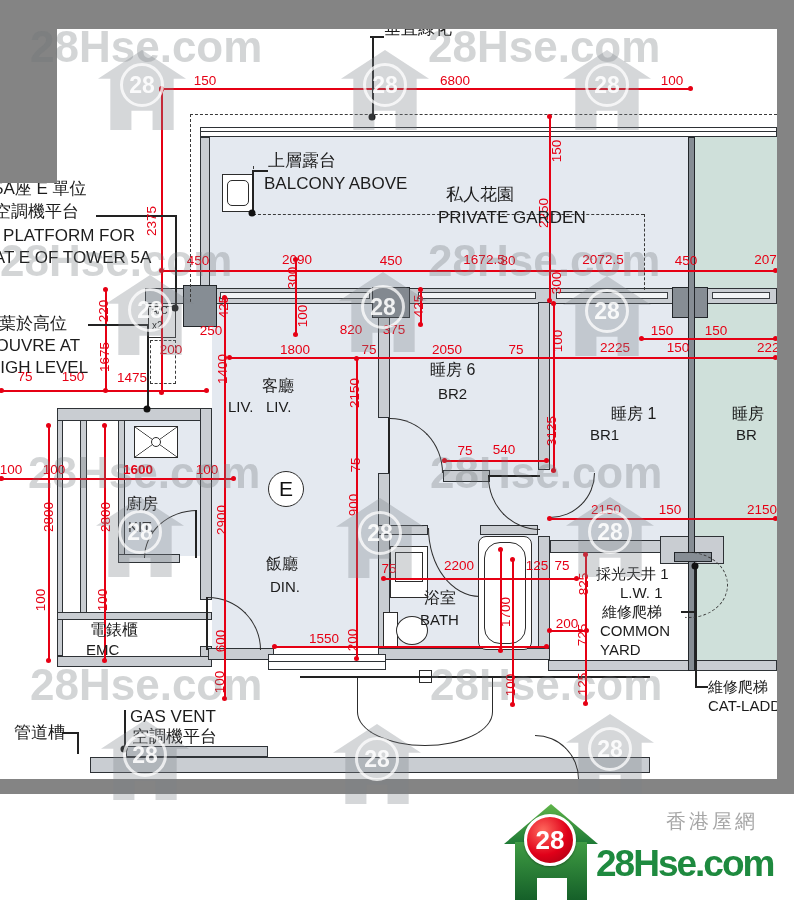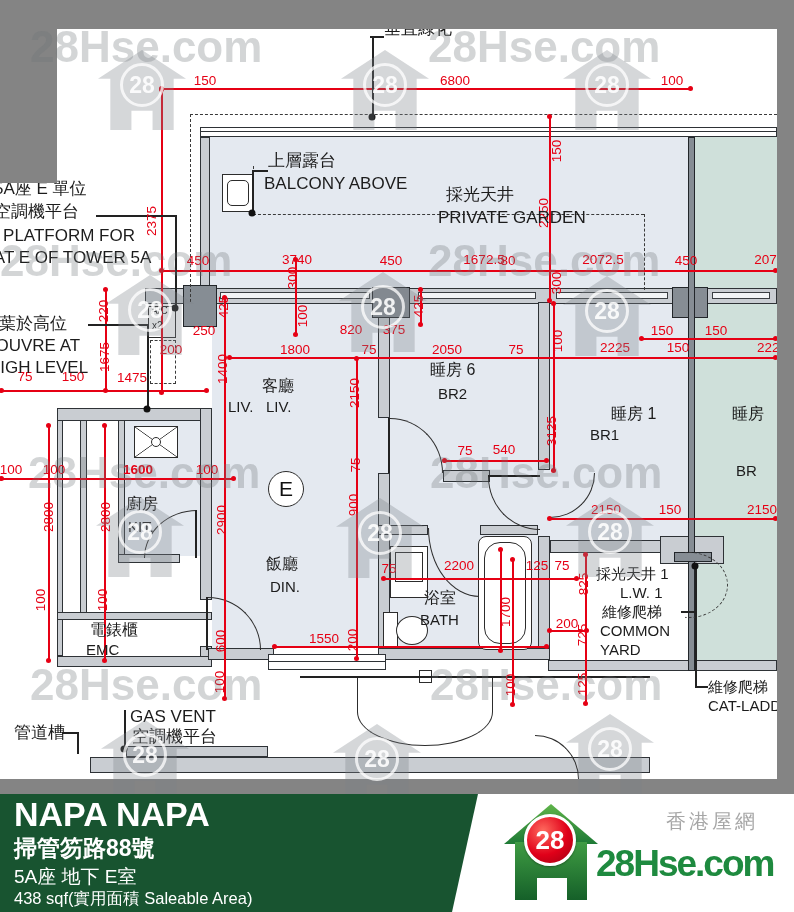--- a/index.html
+++ b/index.html
@@ -131,21 +131,21 @@
     <div class="fx" style="left:383px;top:612px;width:15px;height:36px;"></div>
     <div class="fx" style="left:396px;top:616px;width:32px;height:29px;border-radius:50%;"></div>
     <div class="fx" style="left:390px;top:546px;width:38px;height:52px;"></div>
     <div class="fxin" style="left:395px;top:552px;width:28px;height:30px;"></div>
     <div class="fx" style="left:268px;top:471px;width:36px;height:36px;border-radius:50%;display:flex;align-items:center;justify-content:center;font-size:21px;color:#111;">
       <span>E</span>
     </div>
   <div class="note" style="left: 384px; top: 20px; font-size: 17px;">垂直綠化</div>
       <div class="note" style="left: 268px; top: 152px; font-size: 17px;">上層露台</div>
       <div class="note" style="left: 264px; top: 175px; font-size: 17px;">BALCONY ABOVE</div>
-      <div class="note" style="left: 446px; top: 186px; font-size: 17px;">採光天井</div>
+      <div class="note" style="left: 446px; top: 186px; font-size: 17px;">私人花園</div>
       <div class="note" style="left: 438px; top: 209px; font-size: 17px;">PRIVATE GARDEN</div>
       <div class="note" style="left: -6px; top: 180px; font-size: 17px;">5A座 E 單位</div>
       <div class="note" style="left: -6px; top: 203px; font-size: 17px;">空調機平台</div>
       <div class="note" style="left: -30px; top: 227px; font-size: 17px;">A/C PLATFORM FOR</div>
       <div class="note" style="left: -26px; top: 249px; font-size: 17px;">FLAT E OF TOWER 5A</div>
       <div class="note" style="left: -18px; top: 315px; font-size: 17px;">百葉於高位</div>
       <div class="note" style="left: -14px; top: 337px; font-size: 17px;">LOUVRE AT</div>
       <div class="note" style="left: -12px; top: 359px; font-size: 17px;">HIGH LEVEL</div>
       <div class="note" style="left: 151px; top: 306px; font-size: 10px;">A/C</div>
       <div class="note" style="left: 152px; top: 321px; font-size: 10px;">x2</div>
@@ -154,55 +154,55 @@
       <div class="note" style="left: 266px; top: 399px; font-size: 15px;">LIV.</div>
       <div class="note" style="left: 266px; top: 556px; font-size: 16px;">飯廳</div>
       <div class="note" style="left: 270px; top: 579px; font-size: 15px;">DIN.</div>
       <div class="note" style="left: 126px; top: 496px; font-size: 16px;">廚房</div>
       <div class="note" style="left: 128px; top: 519px; font-size: 15px;">KIT.</div>
       <div class="note" style="left: 430px; top: 362px; font-size: 16px;">睡房 6</div>
       <div class="note" style="left: 438px; top: 386px; font-size: 15px;">BR2</div>
       <div class="note" style="left: 582px; top: 406px; font-size: 16px; padding-left: 29px;">睡房 1</div>
       <div class="note" style="left: 590px; top: 427px; font-size: 15px;">BR1</div>
       <div class="note" style="left: 732px; top: 406px; font-size: 16px; text-align: right;">睡房</div>
-      <div class="note" style="left: 736px; top: 427px; font-size: 15px; margin-top: 36px;">BR</div>
+      <div class="note" style="left: 736px; top: 427px; font-size: 15px;">BR</div>
       <div class="note" style="left: 424px; top: 590px; font-size: 16px;">浴室</div>
       <div class="note" style="left: 420px; top: 612px; font-size: 15px;">BATH</div>
       <div class="note" style="left: 90px; top: 622px; font-size: 16px;">電錶櫃</div>
       <div class="note" style="left: 86px; top: 642px; font-size: 15px;">EMC</div>
       <div class="note" style="left: 596px; top: 566px; font-size: 15px;">採光天井 1</div>
       <div class="note" style="left: 620px; top: 585px; font-size: 15px;">L.W. 1</div>
       <div class="note" style="left: 602px; top: 604px; font-size: 15px;">維修爬梯</div>
       <div class="note" style="left: 600px; top: 623px; font-size: 15px;">COMMON</div>
       <div class="note" style="left: 600px; top: 642px; font-size: 15px;">YARD</div>
       <div class="note" style="left: 708px; top: 679px; font-size: 15px;">維修爬梯</div>
       <div class="note" style="left: 708px; top: 698px; font-size: 15px;">CAT-LADDER</div>
       <div class="note" style="left: 130px; top: 708px; font-size: 17px;">GAS VENT</div>
       <div class="note" style="left: 132px; top: 728px; font-size: 17px;">空調機平台</div>
       <div class="note" style="left: 14px; top: 724px; font-size: 17px;">管道槽</div>
       <div class="dim" style="left: 205px; top: 81px;">150</div>
       <div class="dim" style="left: 455px; top: 81px;">6800</div>
       <div class="dim" style="left: 672px; top: 81px;">100</div>
       <div class="dim" style="left: 198px; top: 261px;">450</div>
-      <div class="dim" style="left: 297px; top: 260px;">3740</div>
+      <div class="dim" style="left: 297px; top: 260px;">2090</div>
       <div class="dim" style="left: 391px; top: 261px;">450</div>
       <div class="dim" style="left: 484px; top: 260px;">1672.5</div>
       <div class="dim" style="left: 508px; top: 261px;">80</div>
       <div class="dim" style="left: 603px; top: 260px;">2072.5</div>
       <div class="dim" style="left: 686px; top: 261px;">450</div>
       <div class="dim" style="left: 775px; top: 260px;">2072.5</div>
       <div class="dim v" style="left: 152px; top: 221px;">2375</div>
       <div class="dim v" style="left: 557px; top: 151px;">150</div>
       <div class="dim v" style="left: 544px; top: 213px;">2250</div>
       <div class="dim v" style="left: 557px; top: 283px;">300</div>
       <div class="dim v" style="left: 293px; top: 278px;">300</div>
       <div class="dim v" style="left: 224px; top: 307px;">425</div>
       <div class="dim v" style="left: 419px; top: 306px;">425</div>
       <div class="dim v" style="left: 303px; top: 316px;">100</div>
-      <div class="dim" style="left: 204px; top: 331px; text-align: center;">250</div>
+      <div class="dim" style="left: 211px; top: 331px; text-align: center;">250</div>
       <div class="dim" style="left: 351px; top: 330px;">820</div>
       <div class="dim" style="left: 394px; top: 330px;">375</div>
       <div class="dim" style="left: 662px; top: 331px;">150</div>
       <div class="dim" style="left: 716px; top: 331px;">150</div>
       <div class="dim" style="left: 171px; top: 350px;">200</div>
       <div class="dim" style="left: 295px; top: 350px;">1800</div>
       <div class="dim" style="left: 369px; top: 350px;">75</div>
       <div class="dim" style="left: 447px; top: 350px;">2050</div>
       <div class="dim" style="left: 516px; top: 350px;">75</div>
       <div class="dim" style="left: 615px; top: 348px;">2225</div>
@@ -338,27 +338,20 @@
         <span>28</span>
       </div>
       <div class="wm-house" style="left: 333px; top: 724px;">
         <span>28</span>
       </div>
       <div class="wm-house" style="left: 566px; top: 714px;">
         <span>28</span>
       </div>
     </div>
 
-  <div id="footer">
-    <div class="green"></div>
-    <div class="ft" style="top:3px;font-size:34px;font-weight:bold;">NAPA NAPA</div>
-    <div class="ft" style="top:42px;font-size:23px;font-weight:bold;">掃管笏路88號</div>
-    <div class="ft" style="top:73px;font-size:19px;">5A座 地下 E室</div>
-    <div class="ft" style="top:96px;font-size:16.5px;">438 sqf(實用面積 Saleable Area)</div>
-  </div>
   <div class="lg">
     <div class="roof"></div>
     <div class="bodyh"></div>
     <div class="door"></div>
     <div class="circle">28</div>
   </div>
   <div class="lg-name">28Hse.com</div>
   <div class="lg-zh">香港屋網</div>
 
 </div>

